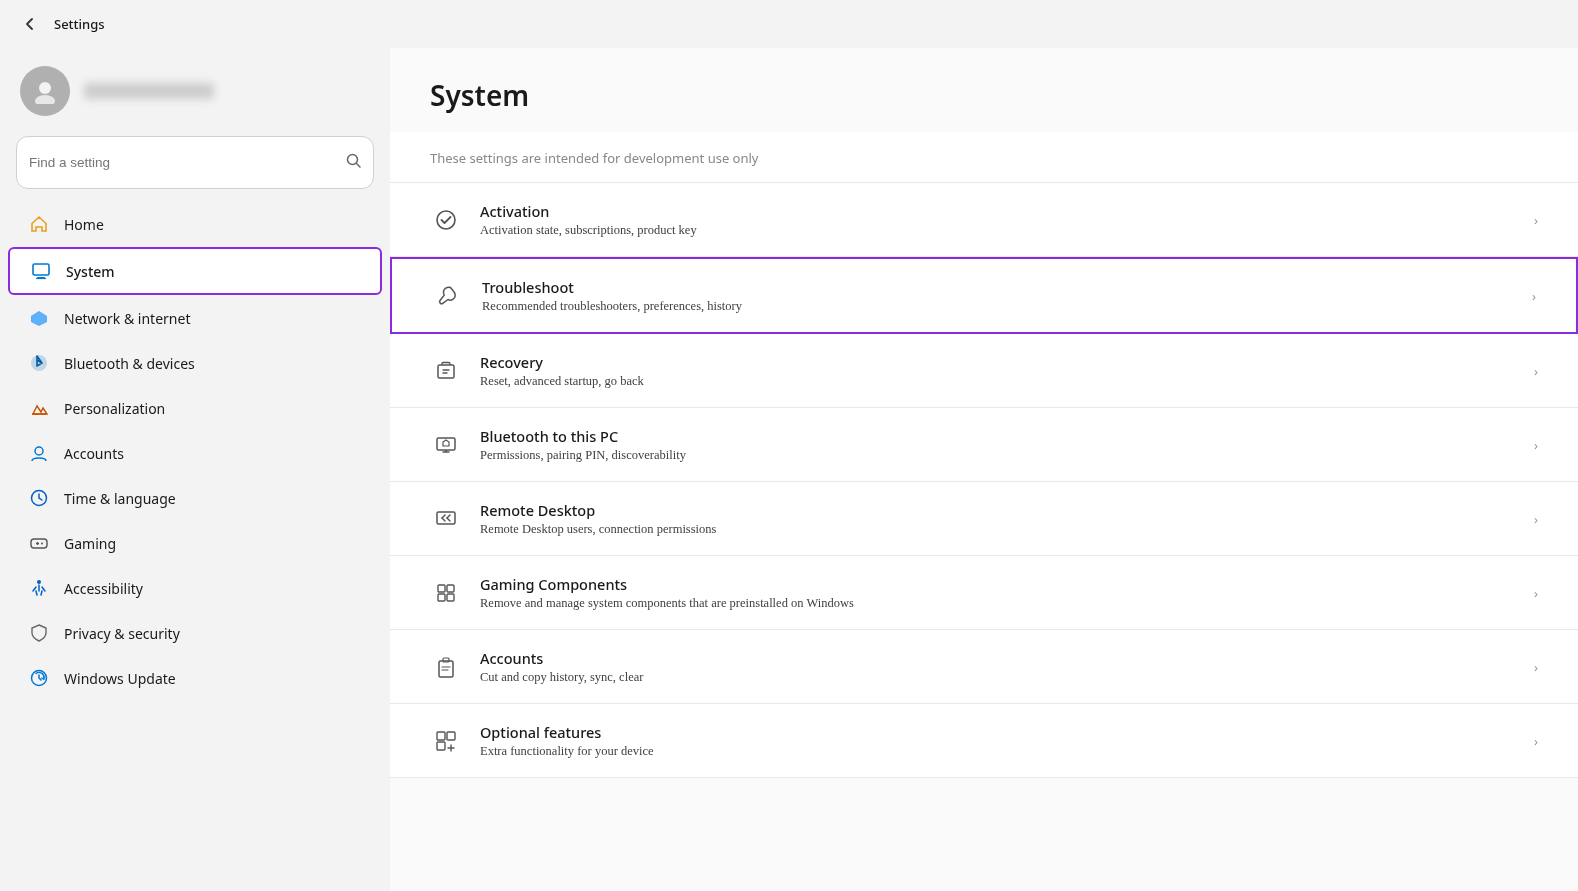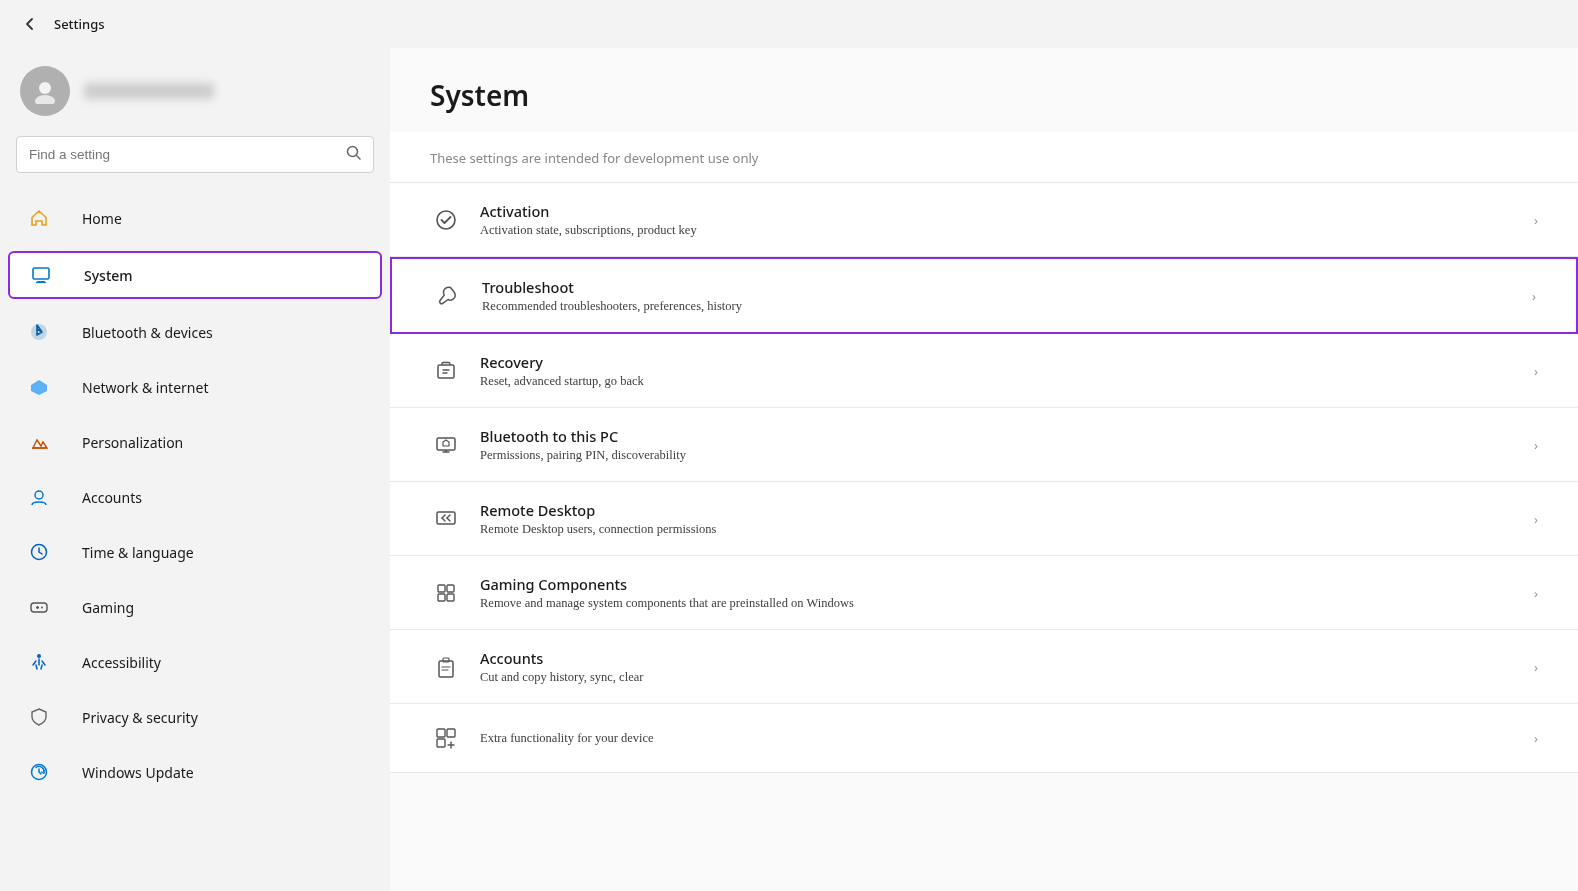--- a/index.html
+++ b/index.html
@@ -68,42 +68,42 @@
       background: #ccc;
       border-radius: 4px;
       filter: blur(4px);
     }
     .search-box {
       margin: 4px 16px 12px 16px;
       display: flex;
       align-items: center;
       background: #fff;
       border: 1px solid #d0d0d0;
-      border-radius: 4px;
-      padding: 8px 12px;
+      border-radius: 12px;
+      padding: 16px 12px;
       gap: 8px;
     }
     .search-box input {
       flex: 1;
       border: none;
       outline: none;
       font-size: 13.5px;
       color: #555;
       background: transparent;
     }
     .search-icon-svg { color: #666; font-size: 14px; }
     .sidebar-nav { flex: 1; }
     .nav-item {
       display: flex;
       align-items: center;
-      gap: 32px;
+      gap: 14px;
       padding: 11px 20px;
       cursor: pointer;
       border-radius: 6px;
-      margin: 11px 8px;
+      margin: 1px 8px;
       font-size: 14px;
       color: #1a1a1a;
       position: relative;
     }
     .nav-item.active {
       background: #fff;
       border: 2.5px solid #8a2be2;
       font-weight: 500;
     }
     .nav-icon {
@@ -235,35 +235,35 @@
             <rect x="6" y="16" width="8" height="1.5" rx="0.75" fill="#0078d4"></rect>
             <line x1="5" y1="17.5" x2="15" y2="17.5" stroke="#0078d4" stroke-width="1.2"></line>
           </svg>
         </span>
         <span>System</span>
       </div>
 
       <div class="nav-item">
         <span class="nav-icon">
           <svg width="20" height="20" viewBox="0 0 20 20" fill="none">
+            <polygon points="10,3 18,8 18,14 10,18 2,14 2,8" fill="#1e90ff" opacity="0.7"></polygon>
+            <polygon points="10,6 15,9 15,13 10,16 5,13 5,9" fill="#5bb4f5" opacity="0.8"></polygon>
+          </svg>
+        </span>
+        <span>Network &amp; internet</span>
+      </div>
+
+      <div class="nav-item">
+        <span class="nav-icon">
+          <svg width="20" height="20" viewBox="0 0 20 20" fill="none">
             <circle cx="10" cy="10" r="8" fill="#0060aa" opacity="0.2"></circle>
             <path d="M8 7L13 10L8 13V3L13 10" stroke="#0060aa" stroke-width="1.6" stroke-linejoin="round" fill="none"></path>
           </svg>
         </span>
         <span>Bluetooth &amp; devices</span>
-      </div>
-
-      <div class="nav-item">
-        <span class="nav-icon">
-          <svg width="20" height="20" viewBox="0 0 20 20" fill="none">
-            <polygon points="10,3 18,8 18,14 10,18 2,14 2,8" fill="#1e90ff" opacity="0.7"></polygon>
-            <polygon points="10,6 15,9 15,13 10,16 5,13 5,9" fill="#5bb4f5" opacity="0.8"></polygon>
-          </svg>
-        </span>
-        <span>Network &amp; internet</span>
       </div>
 
       <div class="nav-item">
         <span class="nav-icon">
           <svg width="20" height="20" viewBox="0 0 20 20" fill="none">
             <path d="M4 16L8 8L12 14L14 10L18 16H4Z" stroke="#c75000" stroke-width="1.4" fill="none"></path>
             <line x1="3" y1="16" x2="17" y2="16" stroke="#c75000" stroke-width="1.4"></line>
           </svg>
         </span>
         <span>Personalization</span>
@@ -458,20 +458,21 @@
         <div class="settings-item-icon">
           <svg width="24" height="24" viewBox="0 0 24 24" fill="none">
             <rect x="3" y="3" width="8" height="8" rx="1" stroke="#555" stroke-width="1.4" fill="none"></rect>
             <rect x="13" y="3" width="8" height="8" rx="1" stroke="#555" stroke-width="1.4" fill="none"></rect>
             <rect x="3" y="13" width="8" height="8" rx="1" stroke="#555" stroke-width="1.4" fill="none"></rect>
             <line x1="17" y1="16" x2="17" y2="22" stroke="#555" stroke-width="1.4" stroke-linecap="round"></line>
             <line x1="14" y1="19" x2="20" y2="19" stroke="#555" stroke-width="1.4" stroke-linecap="round"></line>
           </svg>
         </div>
         <div class="settings-item-text">
+          <div class="settings-item-title">Optional features</div>
           <div class="settings-item-desc">Extra functionality for your device</div>
         </div>
         <span class="settings-item-chevron">›</span>
       </div>
 
     </div>
   </div>
 </div>
 
 </body></html>

